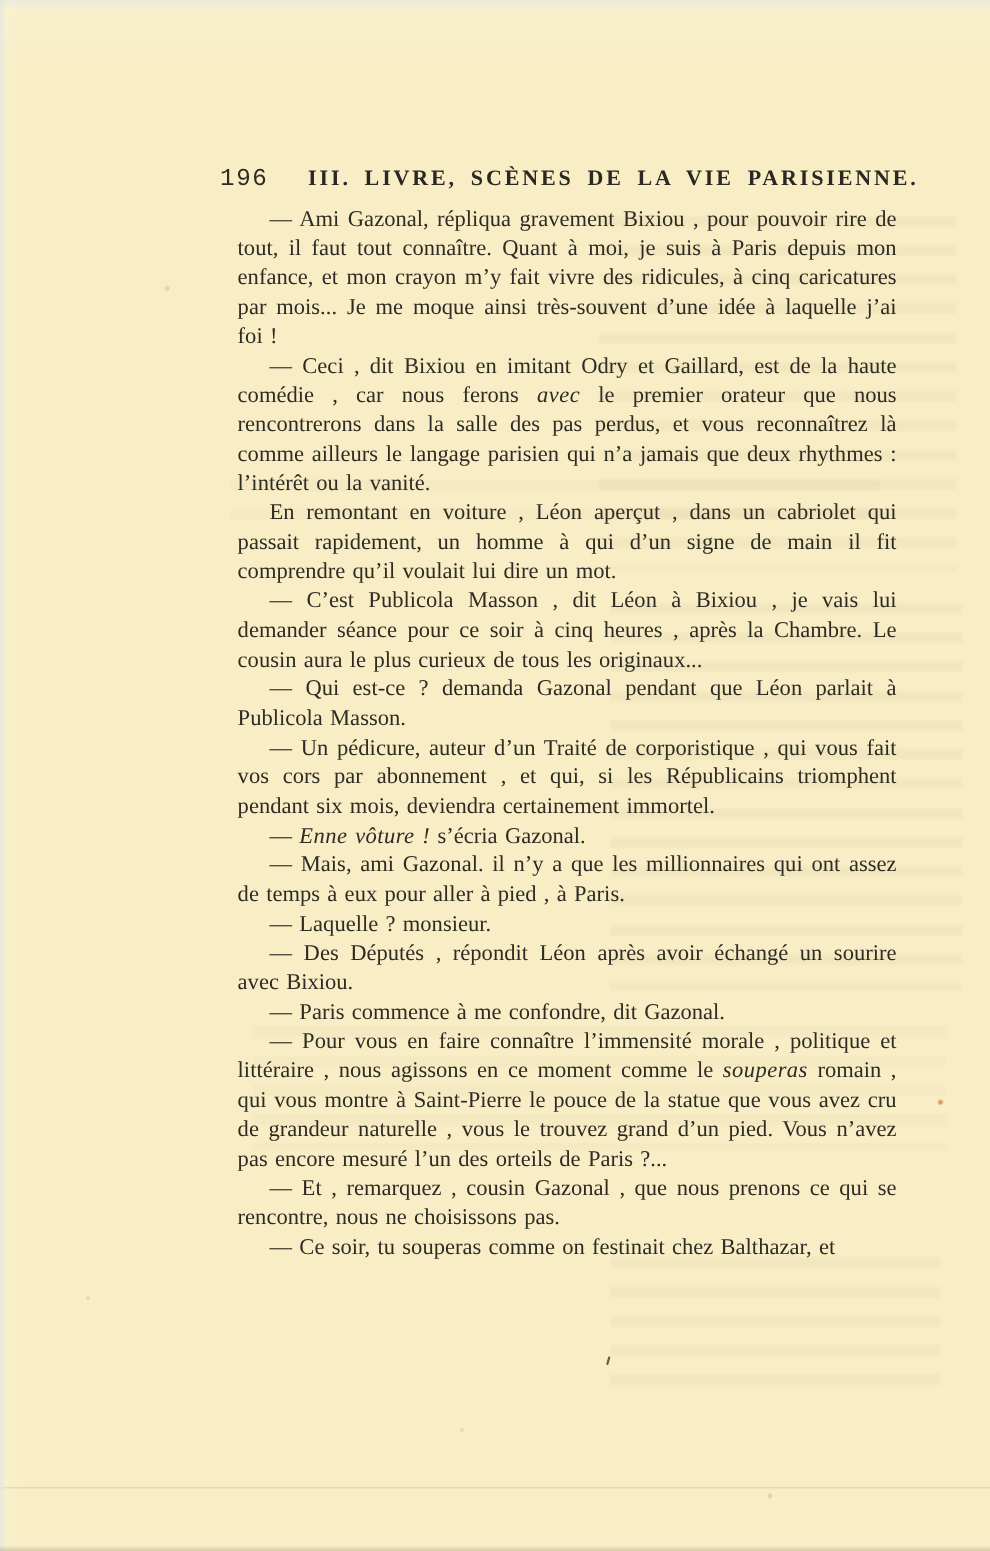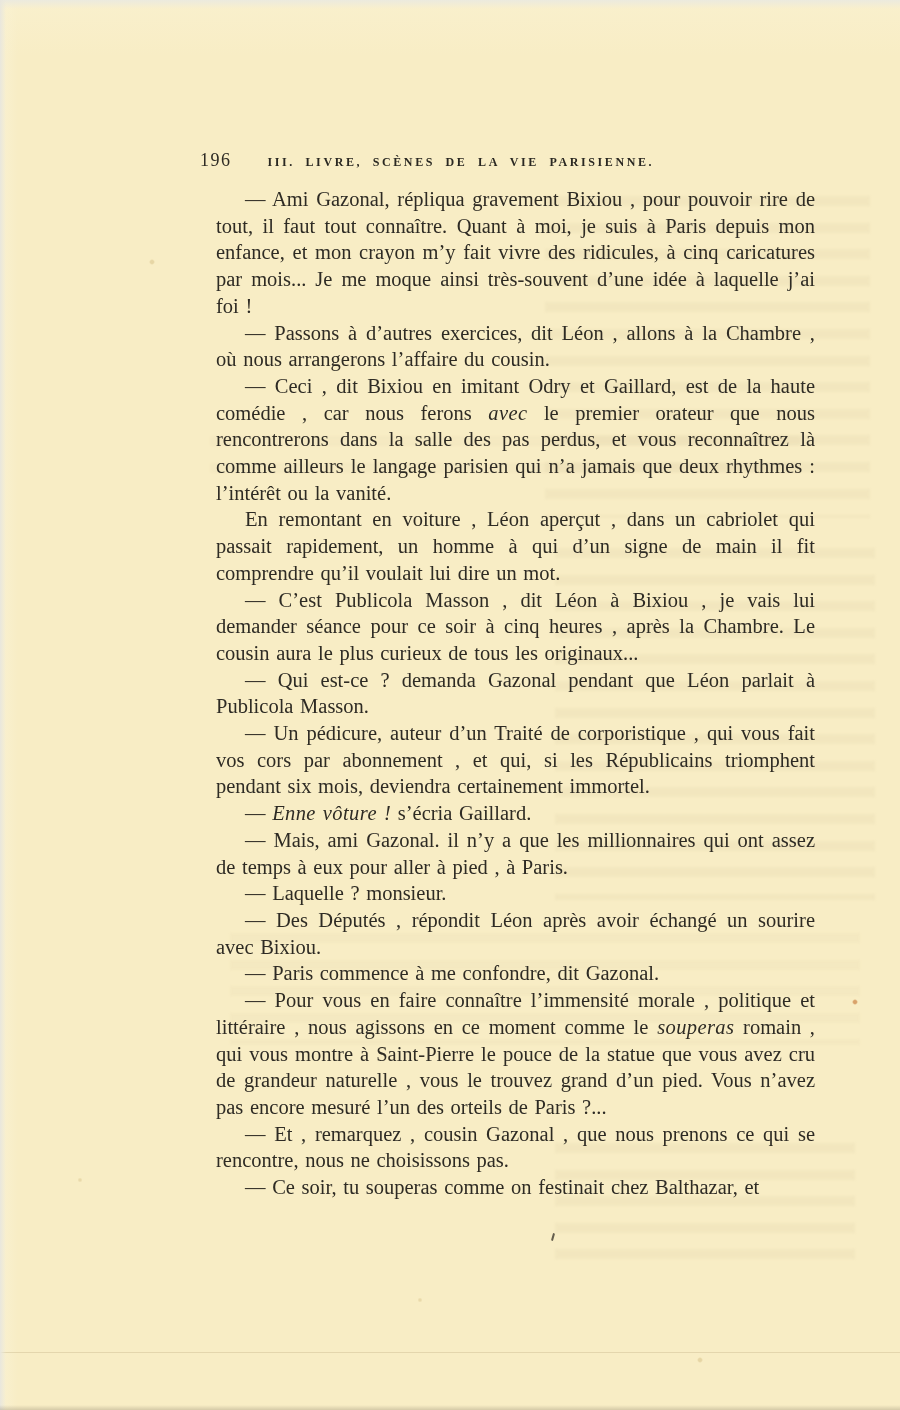--- a/index.html
+++ b/index.html
@@ -33,22 +33,22 @@
   .g1{left:545px;top:188px;width:325px;height:330px;}
   .g2{left:210px;top:428px;width:590px;height:55px;opacity:.32;}
   .g3{left:555px;top:540px;width:320px;height:360px;}
   .g4{left:230px;top:925px;width:630px;height:120px;opacity:.35;}
   .g5{left:555px;top:1135px;width:300px;height:125px;}
 
   .stray-mark{position:absolute;left:552px;top:1233px;width:2px;height:8px;background:#4a4437;transform:rotate(16deg);border-radius:1px;opacity:.85;}
 
   
   .header{position:absolute;left:200px;top:150px;width:600px;display:flex;align-items:baseline;}
-  .pagenum{font-size:18px;letter-spacing:1.5px;color:#2e2b24;}
-  .running{margin-left:36px;font-size:12px;font-weight:bold;letter-spacing:2.6px;word-spacing:5px;white-space:nowrap;color:#2a2822;}
+  .pagenum{font-size:22px;letter-spacing:1.5px;color:#2e2b24;font-family:Liberation Mono, monospace;}
+  .running{margin-left:36px;font-size:20px;font-weight:bold;letter-spacing:2.6px;word-spacing:5px;white-space:nowrap;color:#2a2822;}
 
   
   .text{position:absolute;left:216px;top:186px;width:599px;font-size:20.5px;line-height:26.7px;text-align:justify;word-spacing:1.5px;}
   .text p{margin:0;padding:0;text-indent:29px;}
   .it{font-style:italic;letter-spacing:.4px;}
 </style>
 </head>
 <body>
 
 <div class="scan">
@@ -59,27 +59,26 @@
   <div class="ghost g4"></div>
   <div class="ghost g5"></div>
 
   <div class="header">
     <span class="pagenum">196</span>
     <span class="running">III. LIVRE, SCÈNES DE LA VIE PARISIENNE.</span>
   </div>
 
   <div class="text">
       <p><span>— Ami Gazonal, répliqua gravement Bixiou , pour pouvoir rire de tout, il faut tout connaître. Quant à moi, je suis à Paris depuis mon enfance, et mon crayon m’y fait vivre des ridicules, à cinq caricatures par mois... Je me moque ainsi très-souvent d’une idée à laquelle j’ai foi !</span></p>
-      <p><span>— Passons à d’autres exercices, dit Léon , allons à la Chambre , où nous arrangerons l’affaire du cousin.</span></p>
       <p><span>— Ceci , dit Bixiou en imitant Odry et Gaillard, est de la haute comédie , car nous ferons </span><span class="it">avec</span><span> le premier orateur que nous rencontrerons dans la salle des pas perdus, et vous reconnaîtrez là comme ailleurs le langage parisien qui n’a jamais que deux rhythmes : l’intérêt ou la vanité.</span></p>
       <p><span>En remontant en voiture , Léon aperçut , dans un cabriolet qui passait rapidement, un homme à qui d’un signe de main il fit comprendre qu’il voulait lui dire un mot.</span></p>
       <p><span>— C’est Publicola Masson , dit Léon à Bixiou , je vais lui demander séance pour ce soir à cinq heures , après la Chambre. Le cousin aura le plus curieux de tous les originaux...</span></p>
       <p><span>— Qui est-ce ? demanda Gazonal pendant que Léon parlait à Publicola Masson.</span></p>
       <p><span>— Un pédicure, auteur d’un Traité de corporistique , qui vous fait vos cors par abonnement , et qui, si les Républicains triomphent pendant six mois, deviendra certainement immortel.</span></p>
-      <p><span>— </span><span class="it">Enne vôture !</span><span> s’écria Gaillard.</span></p>
+      <p><span>— </span><span class="it">Enne vôture !</span><span> s’écria Gazonal.</span></p>
       <p><span>— Mais, ami Gazonal. il n’y a que les millionnaires qui ont assez de temps à eux pour aller à pied , à Paris.</span></p>
       <p><span>— Laquelle ? monsieur.</span></p>
       <p><span>— Des Députés , répondit Léon après avoir échangé un sourire avec Bixiou.</span></p>
       <p><span>— Paris commence à me confondre, dit Gazonal.</span></p>
       <p><span>— Pour vous en faire connaître l’immensité morale , politique et littéraire , nous agissons en ce moment comme le </span><span class="it">souperas</span><span> romain , qui vous montre à Saint-Pierre le pouce de la statue que vous avez cru de grandeur naturelle , vous le trouvez grand d’un pied. Vous n’avez pas encore mesuré l’un des orteils de Paris ?...</span></p>
       <p><span>— Et , remarquez , cousin Gazonal , que nous prenons ce qui se rencontre, nous ne choisissons pas.</span></p>
       <p><span>— Ce soir, tu souperas comme on festinait chez Balthazar, et</span></p>
     </div>
 
   <div class="stray-mark"></div>

